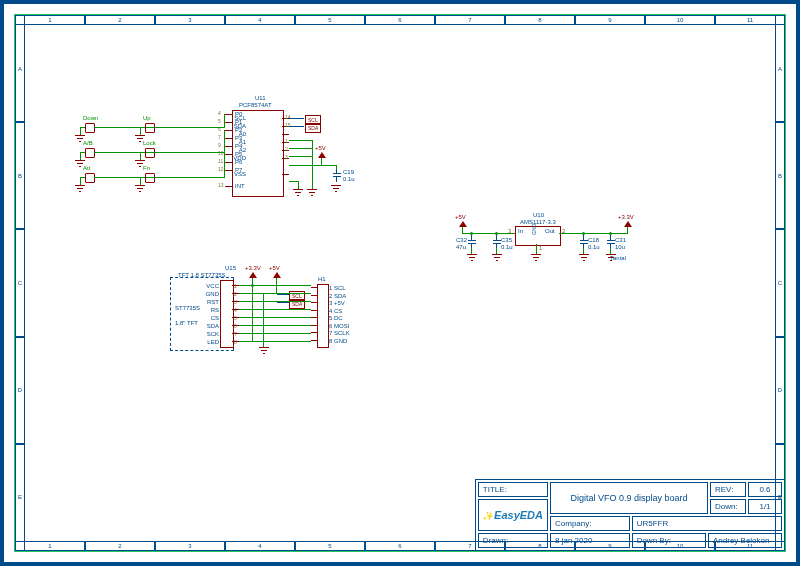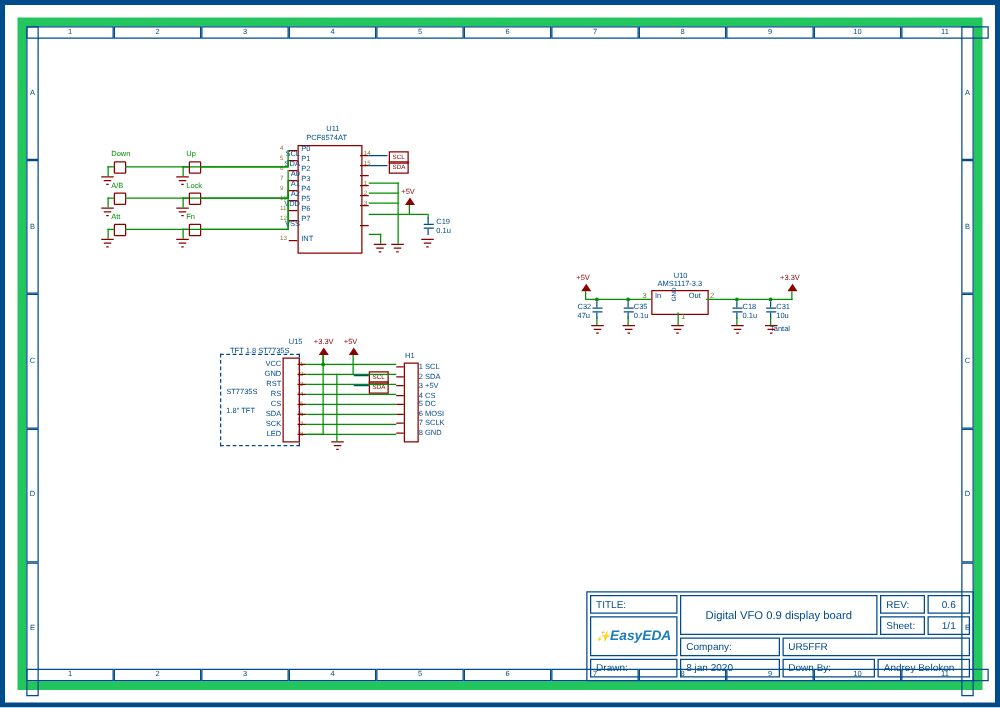--- a/index.html
+++ b/index.html
@@ -1,17 +1,17 @@
 <!DOCTYPE html>
 <html><head>
 <meta charset="utf-8">
 <style>
   html,body{margin:0;padding:0;background:#fff;font-family:Arial,Helvetica,sans-serif}
   .sheet{position:relative;width:800px;height:566px;box-sizing:border-box;border:4px solid #004b8b}
-  .inner{position:absolute;inset:10px;border:7px solid #22c55e}
+  .inner{position:absolute;inset:10px;border:1px solid #22c55e}
   
   .ruler{position:absolute;border:1px solid #004b8b;box-sizing:border-box;font-size:6px;color:#004b8b;display:flex;align-items:center;justify-content:center}
   
   .sch{position:absolute;inset:0}
   .txt{position:absolute;font-size:6px;color:#004b8b;white-space:nowrap}
   .txt.g{color:#009000}
   .txt.dk{color:#8b0000}
   .txt.gy{color:#7a7a3a}
   
   .chip{position:absolute;border:1px solid #8b0000;background:transparent}
@@ -416,21 +416,21 @@
     <table class="tb">
       <tbody>
           <tr>
         <td style="width:38px">TITLE:</td>
         <td colspan="3" rowspan="2" style="width:148px;text-align:center;color:#004b8b;font-size:9px">Digital VFO 0.9 display board</td>
         <td style="width:26px">REV:</td>
         <td style="width:24px;text-align:center">0.6</td>
       </tr>
       <tr>
         <td rowspan="2" style="text-align:center"><span class="logo">EasyEDA</span></td>
-        <td>Sheet:</td>
+        <td>Down:</td>
         <td style="text-align:center">1/1</td>
       </tr>
       <tr>
         <td>Company:</td>
         <td colspan="4">UR5FFR</td>
       </tr>
       <tr>
         <td>Drawn:</td>
         <td>8 jan 2020</td>
         <td>Down By:</td>

